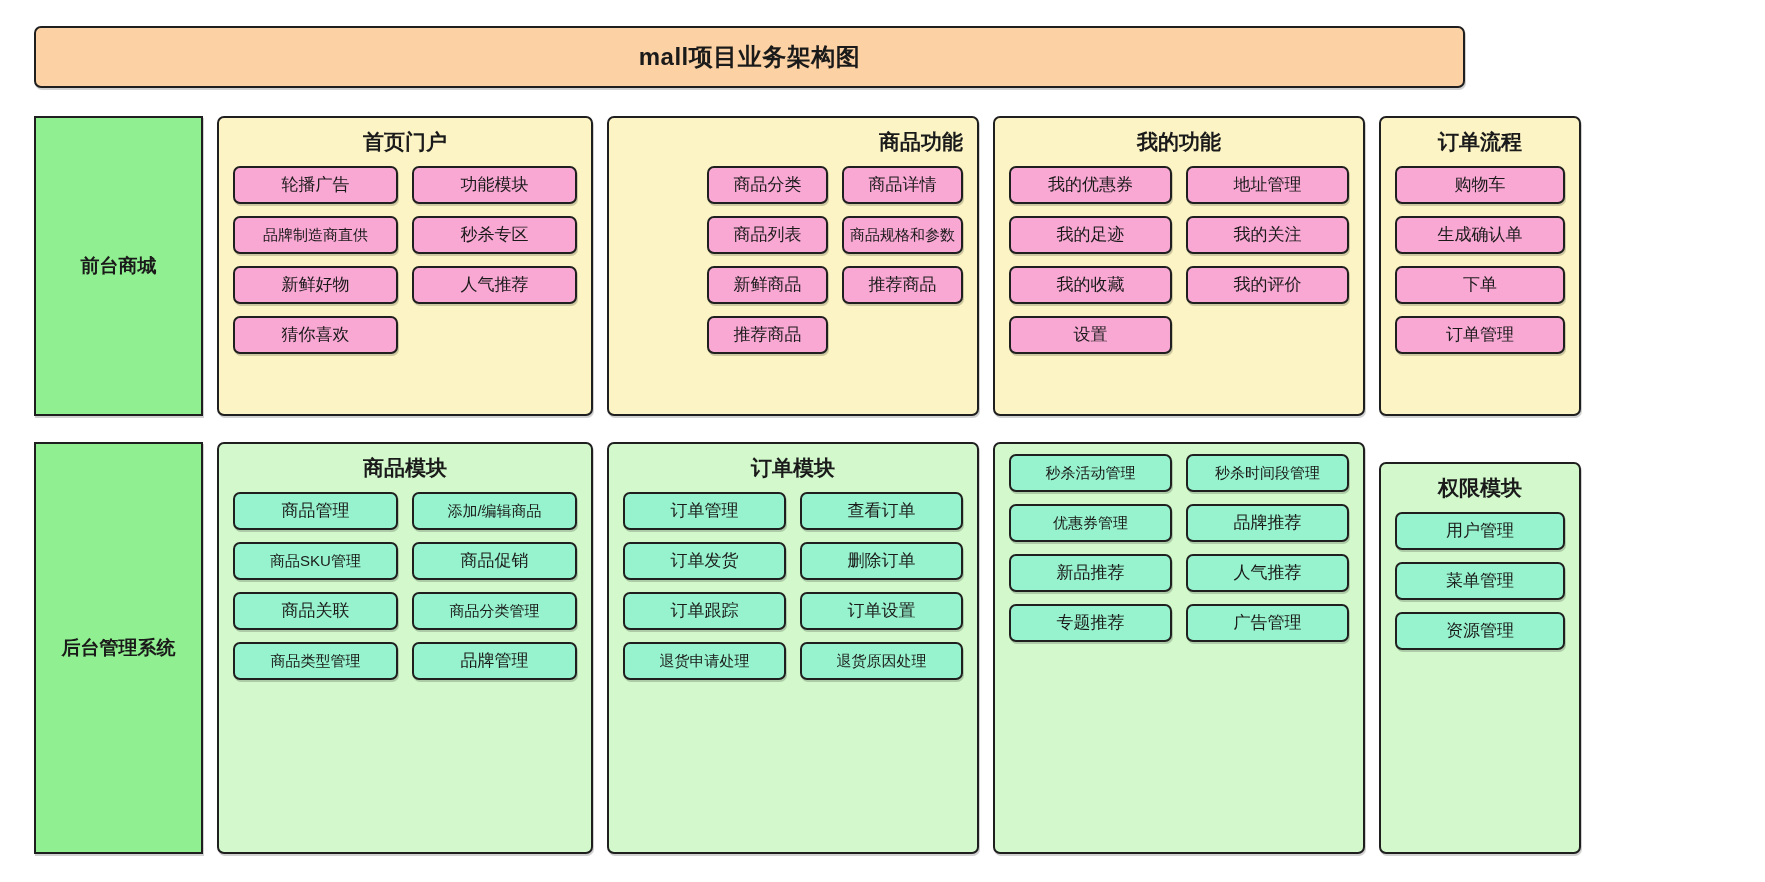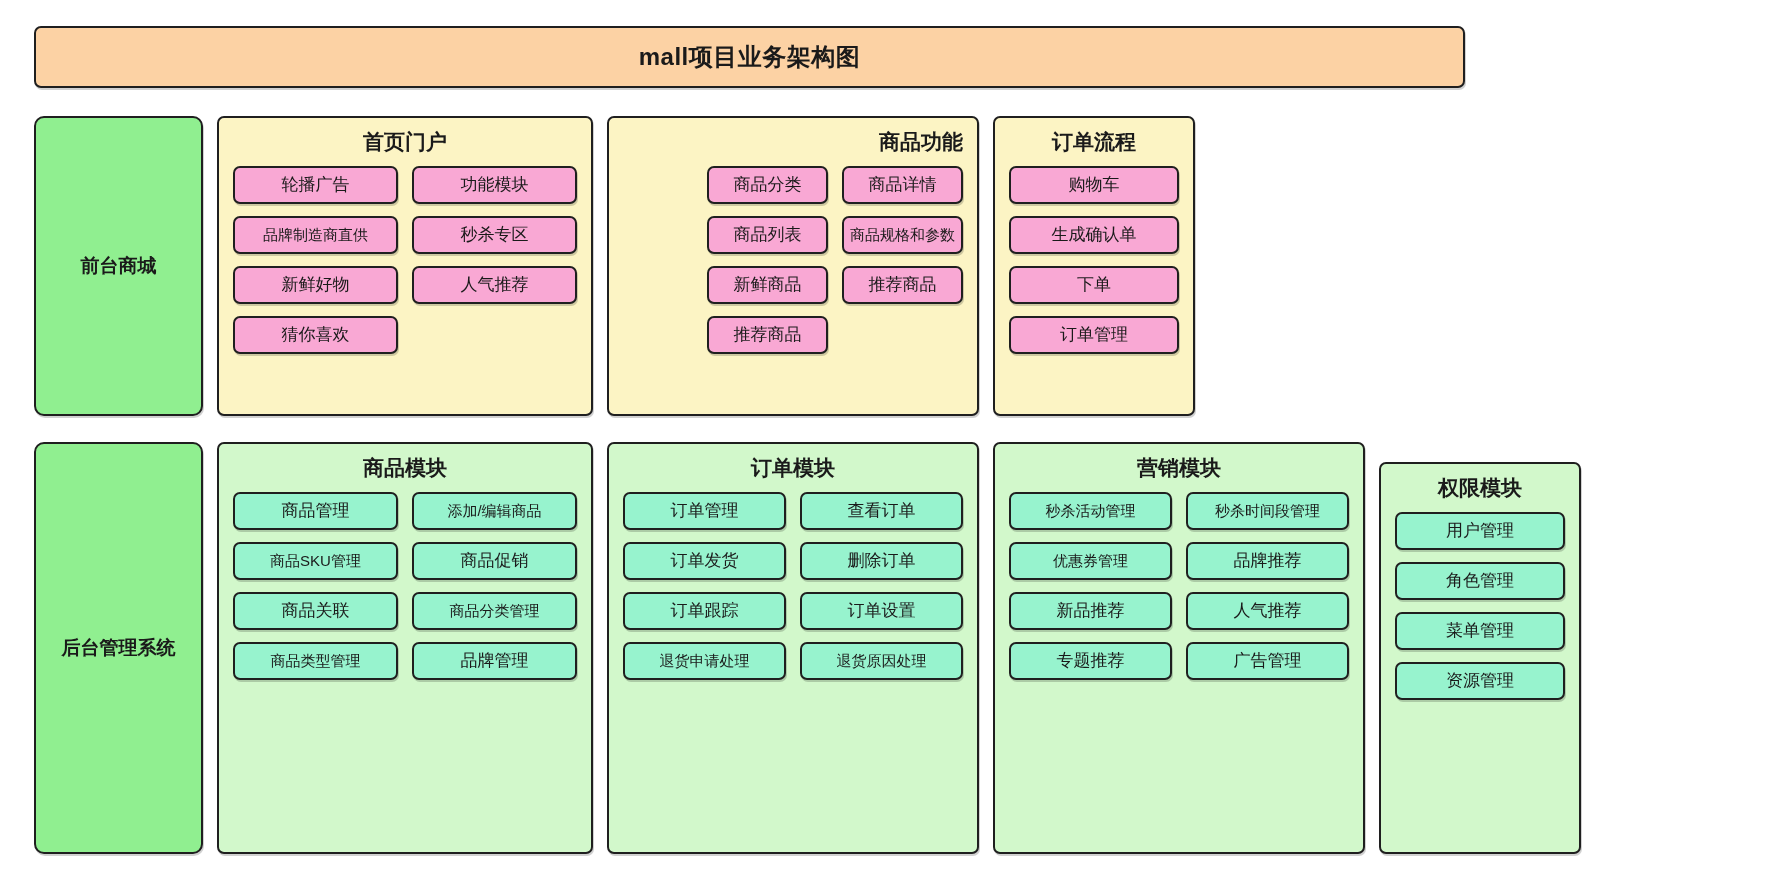--- a/index.html
+++ b/index.html
@@ -50,21 +50,21 @@
     gap: 14px;
   }
   .tier-row.front { flex: 0 0 300px; }
   .tier-row.back  { flex: 1 1 auto; }
 
   
   .side-label {
     flex: 0 0 165px;
     background: #90ef90;
     border: 2.5px solid #1f1f1f;
-    border-radius: 10px;
+    border-radius: 0;
     display: flex;
     align-items: center;
     justify-content: center;
     font-size: 19px;
     font-weight: bold;
     box-shadow: 1px 2px 0 rgba(0,0,0,0.18);
   }
 
   
   .group {
@@ -160,20 +160,32 @@
         <div class="leaf blue">商品分类</div>
         <div class="leaf blue">商品详情</div>
         <div class="leaf blue">商品列表</div>
         <div class="leaf blue small">商品规格和参数</div>
         <div class="leaf blue">新鲜商品</div>
         <div class="leaf blue">推荐商品</div>
         <div class="leaf blue">推荐商品</div>
       </div>
     </div>
 
+    <div class="group yellow g-mine">
+      <div class="group-title">我的功能</div>
+      <div class="group-items cols2">
+        <div class="leaf blue">我的优惠券</div>
+        <div class="leaf blue">地址管理</div>
+        <div class="leaf blue">我的足迹</div>
+        <div class="leaf blue">我的关注</div>
+        <div class="leaf blue">我的收藏</div>
+        <div class="leaf blue">我的评价</div>
+        <div class="leaf blue">设置</div>
+      </div>
+    </div>
 
     <div class="group yellow g-order">
       <div class="group-title">订单流程</div>
       <div class="group-items cols1">
         <div class="leaf blue">购物车</div>
         <div class="leaf blue">生成确认单</div>
         <div class="leaf blue">下单</div>
         <div class="leaf blue">订单管理</div>
       </div>
     </div>
@@ -208,38 +220,36 @@
         <div class="leaf mint">订单发货</div>
         <div class="leaf mint">删除订单</div>
         <div class="leaf mint">订单跟踪</div>
         <div class="leaf mint">订单设置</div>
         <div class="leaf mint small">退货申请处理</div>
         <div class="leaf mint small">退货原因处理</div>
       </div>
     </div>
 
     <div class="group green g-market">
-      <div class="group-title">营销模块</div>
       <div class="group-items cols2">
         <div class="leaf mint small">秒杀活动管理</div>
         <div class="leaf mint small">秒杀时间段管理</div>
         <div class="leaf mint small">优惠券管理</div>
         <div class="leaf mint">品牌推荐</div>
         <div class="leaf mint">新品推荐</div>
         <div class="leaf mint">人气推荐</div>
         <div class="leaf mint">专题推荐</div>
         <div class="leaf mint">广告管理</div>
       </div>
     </div>
 
     <div class="group green g-auth">
       <div class="group-title">权限模块</div>
       <div class="group-items cols1">
         <div class="leaf mint">用户管理</div>
-        <div class="leaf mint">角色管理</div>
         <div class="leaf mint">菜单管理</div>
         <div class="leaf mint">资源管理</div>
       </div>
     </div>
 
   </div>
 
 </div>
 
 </body></html>

